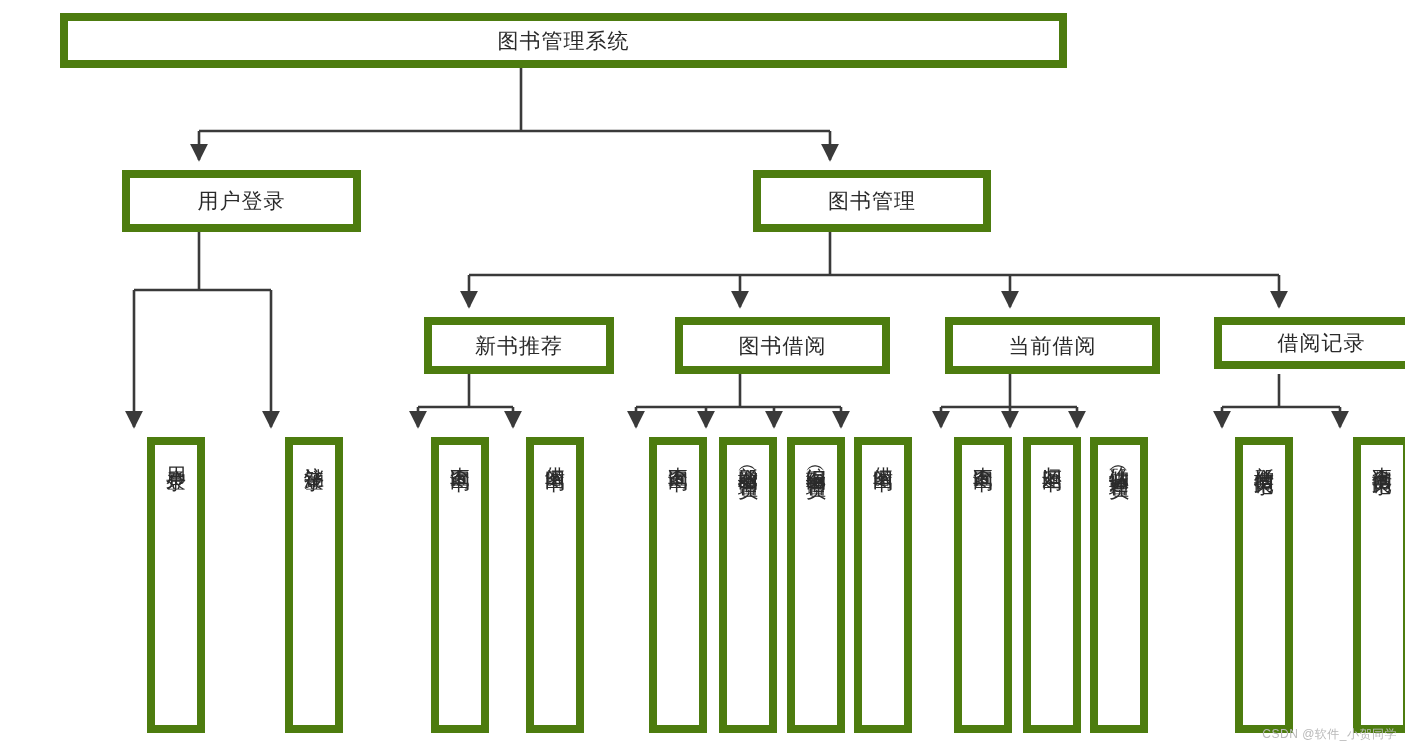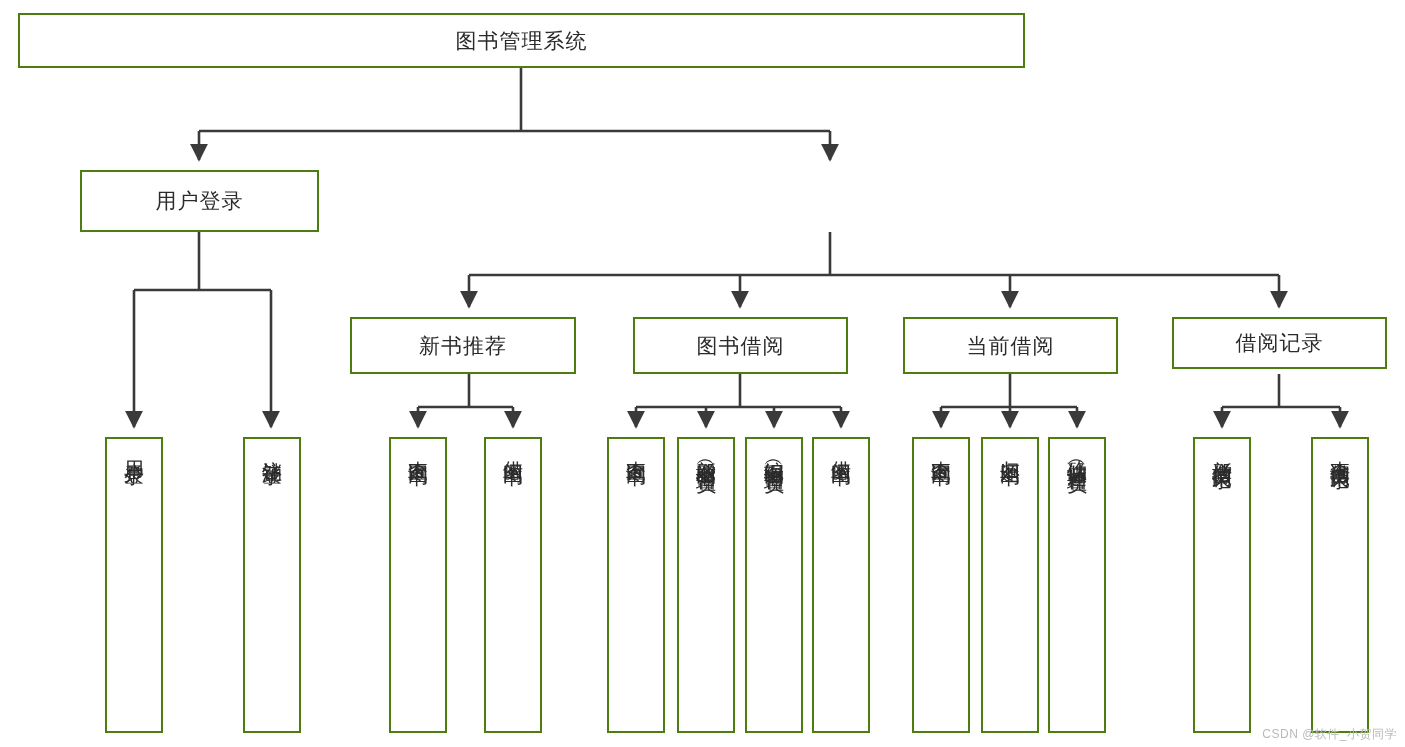--- a/index.html
+++ b/index.html
@@ -20,27 +20,28 @@
   #edge-layer {
     position: absolute;
     left: 0;
     top: 0;
     width: 1405px;
     height: 747px;
   }
   .node {
     position: absolute;
     box-sizing: border-box;
-    border: 2px solid #4d7c0f;
+    border: 8px solid #4d7c0f;
     background: #ffffff;
     color: #2b2b2b;
     display: flex;
     align-items: center;
     justify-content: center;
     z-index: 2;
+    margin-left: 42px;
   }
   .node.h-node {
     font-size: 21px;
     letter-spacing: 1px;
     line-height: 1.2;
   }
   .node.v-node {
     font-size: 20px;
     line-height: 1.05;
     padding: 6px 2px;
@@ -117,22 +118,23 @@
       <path d="M 1279 374 L 1279 407"></path>
       <path d="M 1222 407 L 1340 407"></path>
       <path d="M 1222 407 L 1222 427" marker-end="url(#arrow)"></path>
       <path d="M 1340 407 L 1340 427" marker-end="url(#arrow)"></path>
     </g>
   </svg>
 
   <div class="node h-node" style="left:18px; top:13px; width:1007px; height:55px;">图书管理系统</div>
 
   <div class="node h-node" style="left:80px; top:170px; width:239px; height:62px;">用户登录</div>
+  <div class="node h-node" style="left:711px; top:170px; width:238px; height:62px;">图书管理</div>
 
-  <div class="node h-node" style="left:350px; top:317px; width:226px; height:57px;">新书推荐</div>
+  <div class="node h-node" style="left:382px; top:317px; width:190px; height:57px;">新书推荐</div>
   <div class="node h-node" style="left:633px; top:317px; width:215px; height:57px;">图书借阅</div>
   <div class="node h-node" style="left:903px; top:317px; width:215px; height:57px;">当前借阅</div>
   <div class="node h-node" style="left:1172px; top:317px; width:215px; height:52px;">借阅记录</div>
 
   <div class="node v-node" style="left:105px; top:437px; width:58px; height:296px;">
     <span class="v-text">用户登录</span>
   </div>
   <div class="node v-node" style="left:243px; top:437px; width:58px; height:296px;">
     <span class="v-text">注销登录</span>
   </div>

